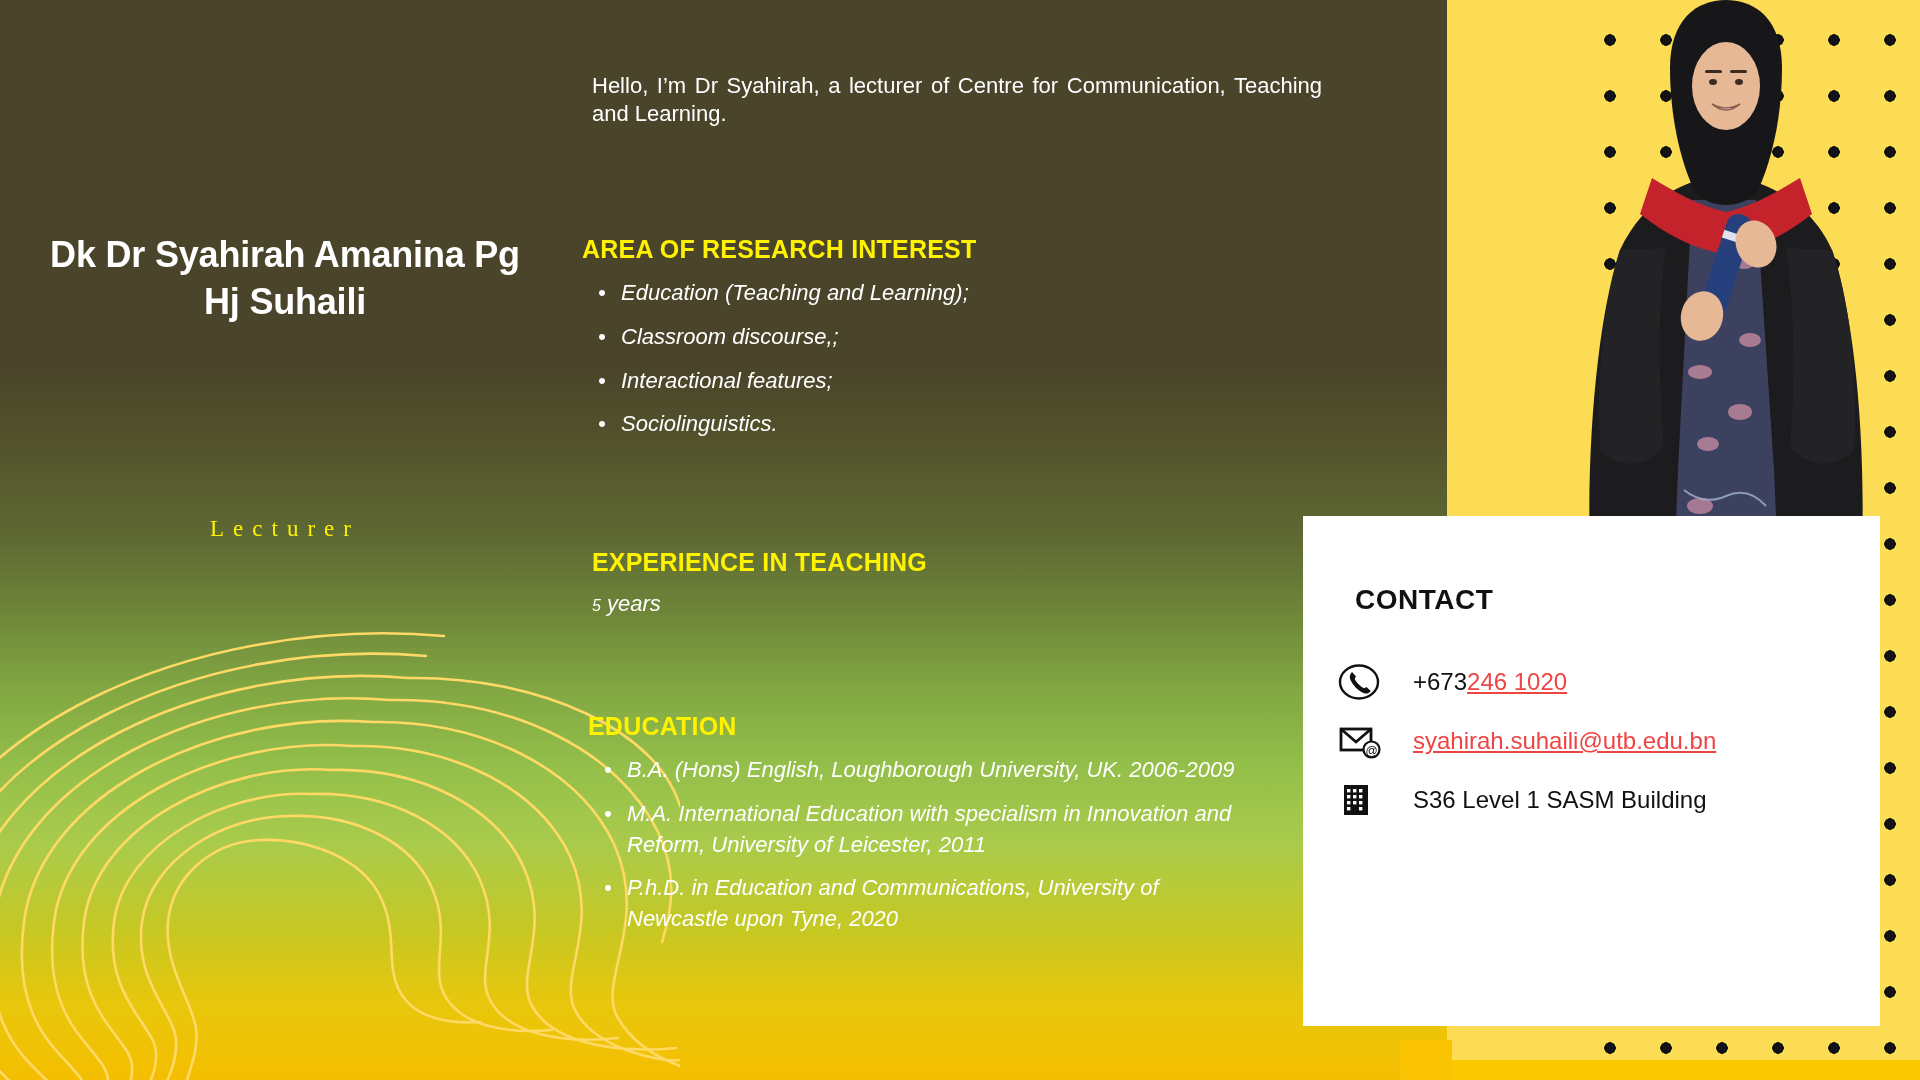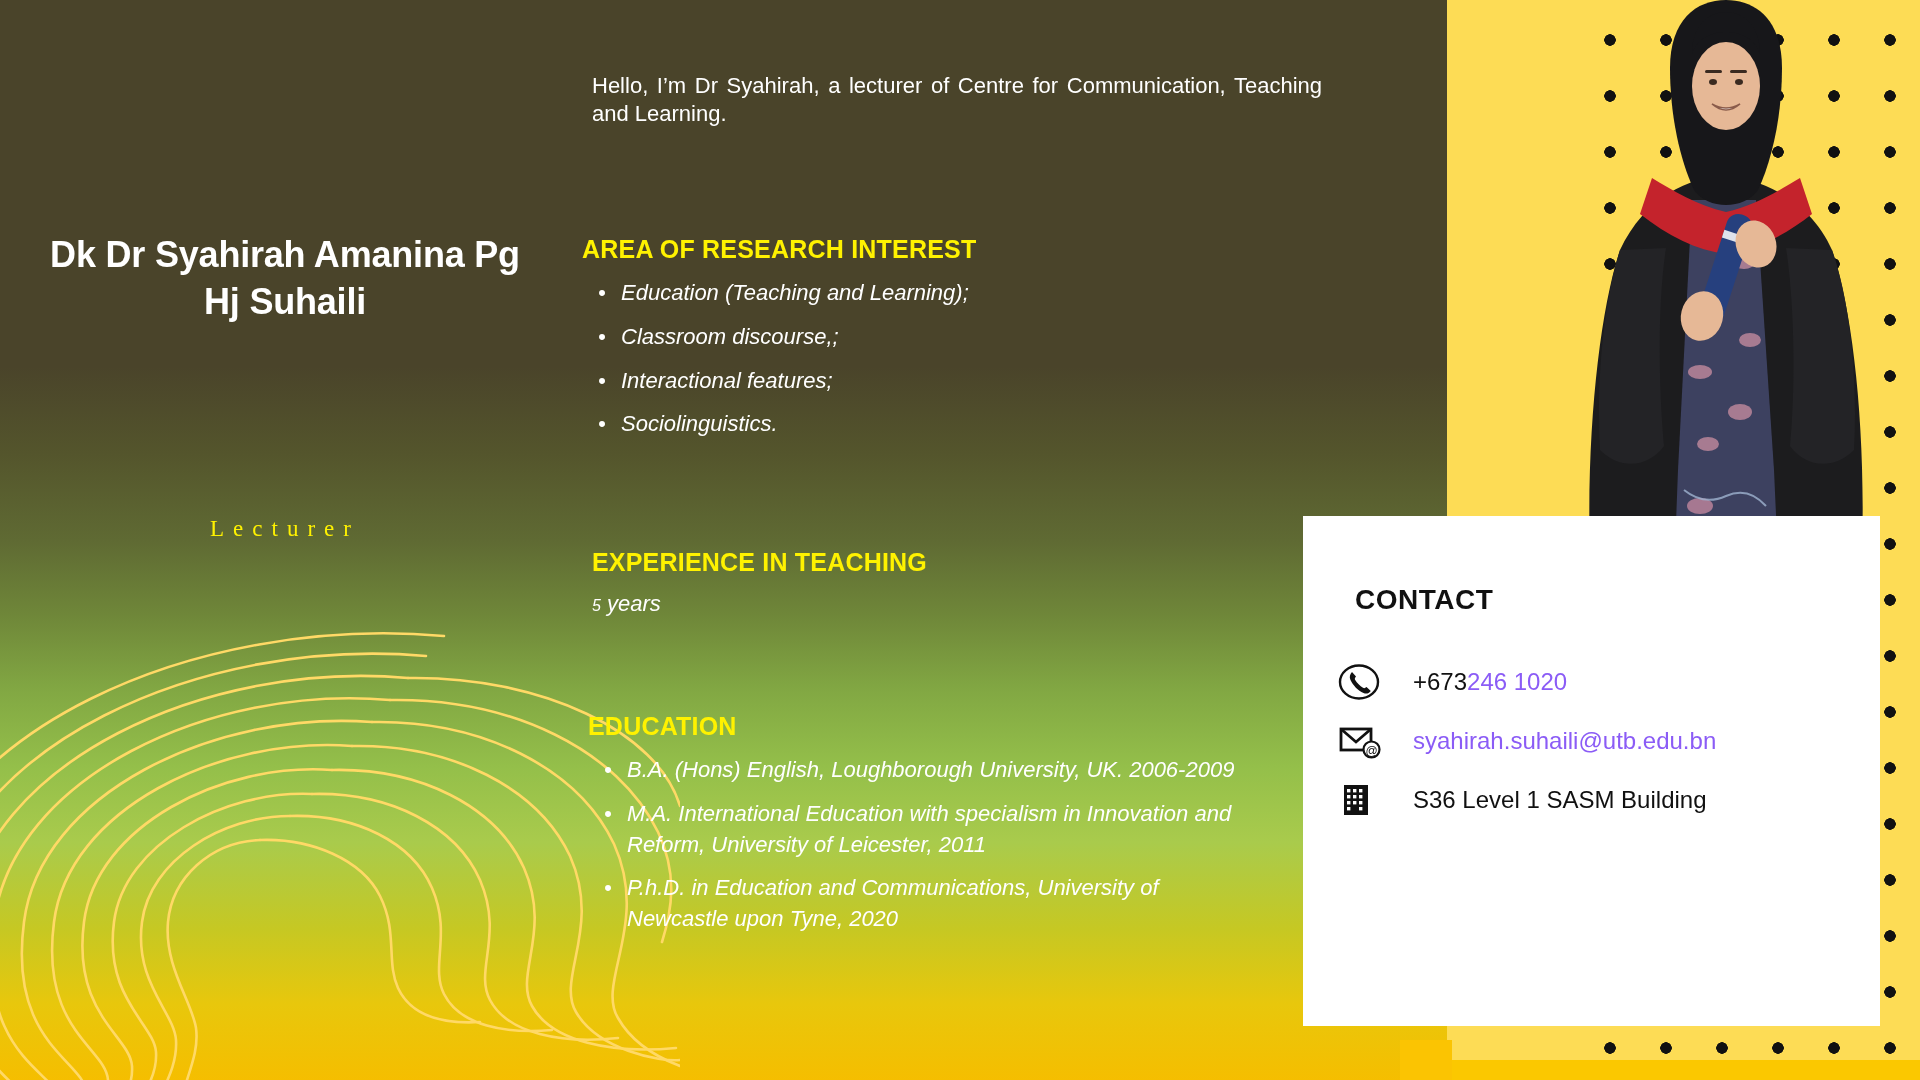--- a/index.html
+++ b/index.html
@@ -181,21 +181,21 @@
     display: flex; align-items: center; justify-content: flex-start;
     flex: none;
   }
   .contact-row .ic svg { display:block; }
   .contact-row .txt {
     font-size: 24px;
     color: #111111;
     margin-left: 20px;
     white-space: nowrap;
   }
-  .link { color: #8b5cf6; }
+  .link { color: #ef4444; text-decoration: underline; }
   .row-phone { top: 144px; }
   .row-mail  { top: 203px; }
   .row-addr  { top: 262px; }
 </style>
 </head>
 <body>
 
 <div id="slide">
 
   <div class="main-panel"></div>

